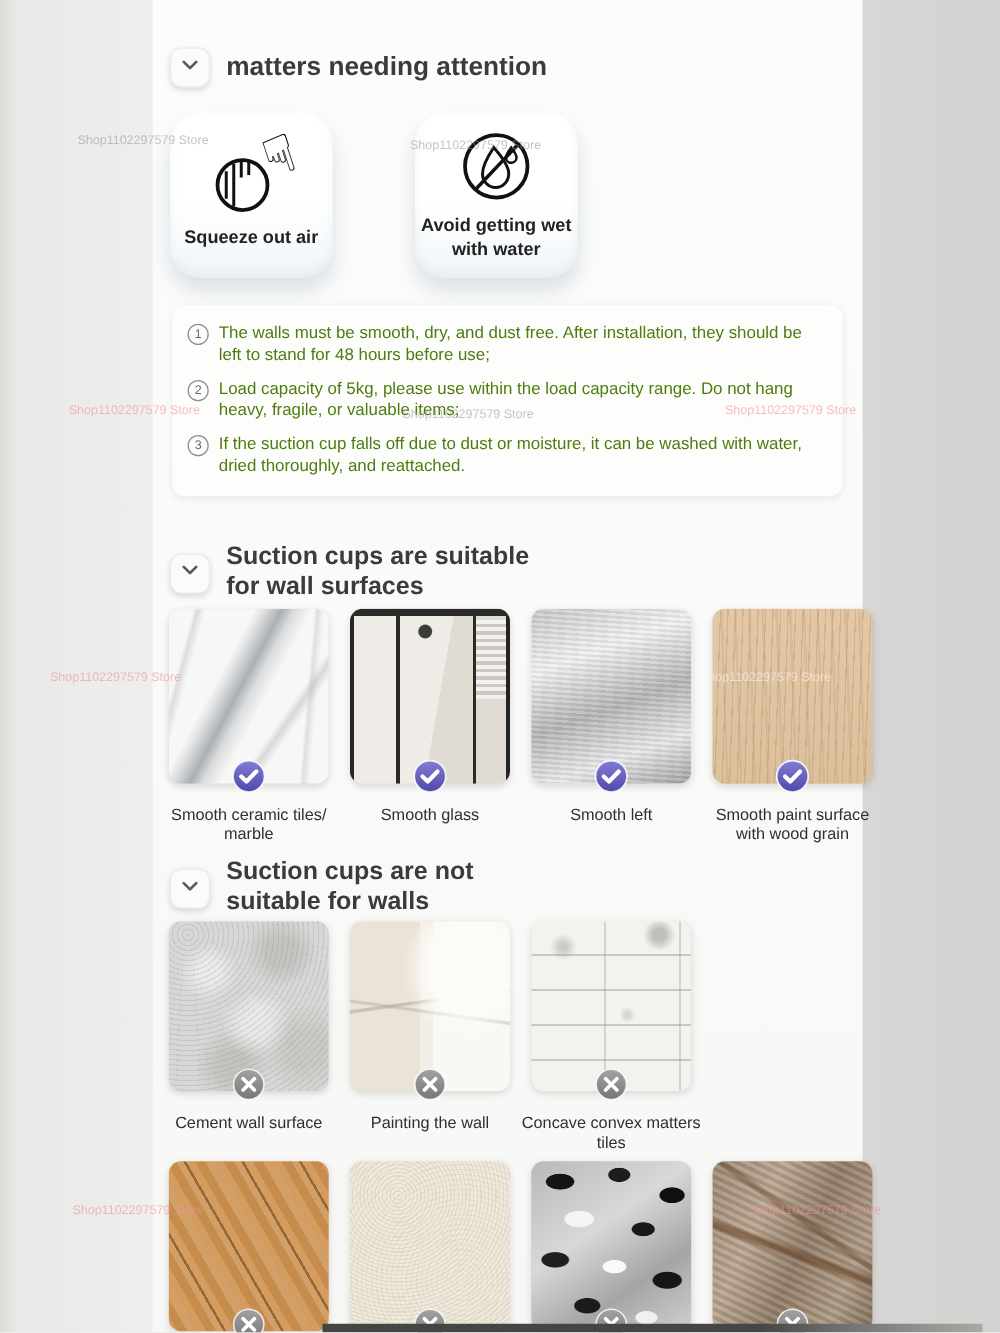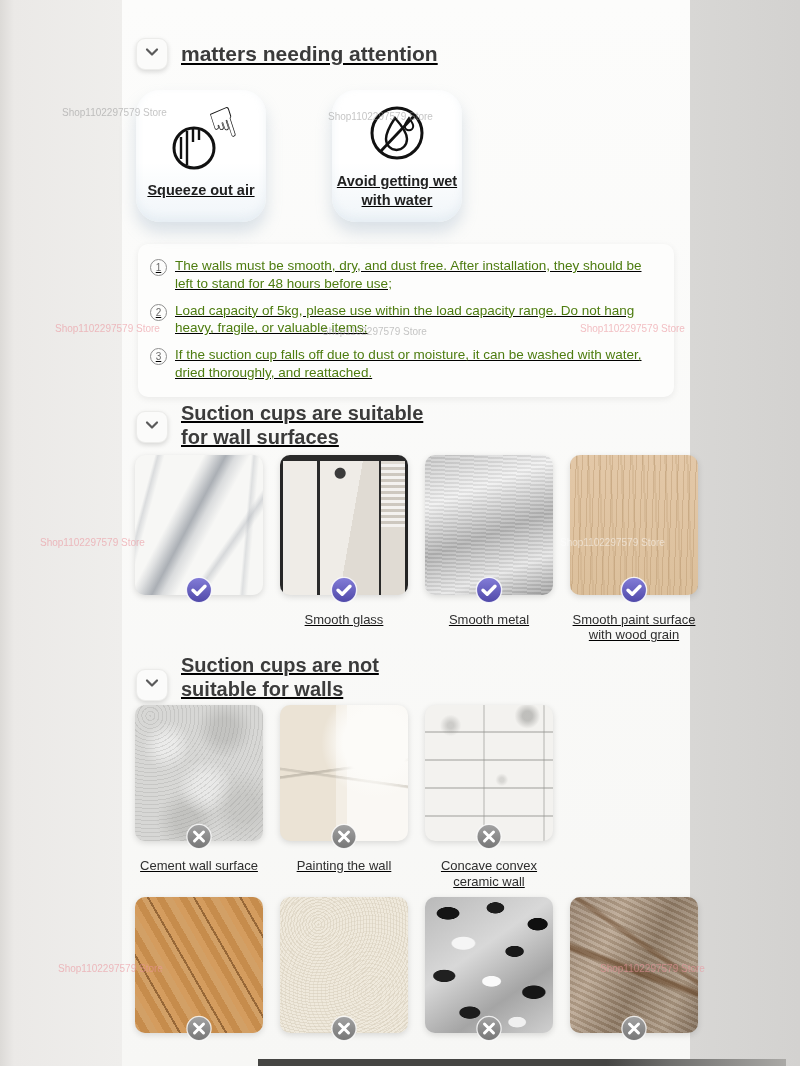--- a/index.html
+++ b/index.html
@@ -3,26 +3,26 @@
 <meta charset="utf-8">
 <style>
   html,body{margin:0;padding:0;}
   body{width:800px;height:1066px;font-family:"Liberation Sans",sans-serif;-webkit-font-smoothing:antialiased;}
   .page{position:relative;width:800px;height:1066px;background:#e7e5e2;overflow:hidden;}
   .left-margin{position:absolute;left:0;top:0;width:122px;height:100%;
     background:linear-gradient(90deg,#dcdad7 0,#ebe9e7 14px,#efeeec 100%);}
   .right-margin{position:absolute;left:690px;top:0;width:110px;height:100%;
     background:linear-gradient(90deg,#d8d7d5,#d3d2d0);}
   .content{position:absolute;left:122px;top:0;width:568px;height:100%;
-    background:linear-gradient(180deg,#fcfcfb,#f7f7f5);text-decoration:underline;}
+    background:linear-gradient(180deg,#fcfcfb,#f7f7f5);}
 
   
   .sec-header{display:flex;align-items:flex-start;gap:13px;padding:38px 0 0 14px;}
-  .sec-header.mid{padding-top:4px;}
-  .sec-header.tight{padding-top:10px;align-items:flex-end;}
+  .sec-header.mid{padding-top:36px;}
+  .sec-header.tight{padding-top:10px;}
   .chev-btn{flex:none;width:30px;height:30px;border-radius:9px;background:#fbfbfa;border:1px solid #ececea;
     box-shadow:0 2px 5px rgba(0,0,0,.14);display:flex;align-items:center;justify-content:center;cursor:pointer;}
   .sec-header.mid .chev-btn,.sec-header.tight .chev-btn{margin-top:10px;}
   .sec-title{font-size:21px;font-weight:700;color:#3b3b3b;line-height:1.2;padding-top:3px;}
   .sec-title.two{font-size:20px;padding-top:0;}
 
   
   .cards-row{display:flex;gap:66px;padding:20px 0 0 14px;}
   .att-card{width:130px;min-height:132px;border-radius:24px;
     background:linear-gradient(180deg,#ffffff 55%,#f0f5f9);
@@ -209,20 +209,21 @@
                   <linearGradient id="pg" x1="0" y1="0" x2="0" y2="1">
                     <stop offset="0" stop-color="#837dd8"></stop>
                     <stop offset="1" stop-color="#4f48a8"></stop>
                   </linearGradient>
                 </defs>
             <circle cx="14" cy="14" r="12.6" fill="url(#pg)" stroke="rgba(255,255,255,.85)" stroke-width="1.4"></circle>
             <path d="M8 14.2 L12.2 18.2 L20 10.2" fill="none" stroke="#fff" stroke-width="3.4" stroke-linecap="round" stroke-linejoin="round"></path>
               </svg>
           </span>
         </div>
+        <div class="tile-label">Smooth ceramic tiles/ marble</div>
       </div>
       <div class="tile">
         <div class="tile-img tex-shower-glass">
           <span class="badge">
             <svg width="28" height="28" viewBox="0 0 28 28">
                 <circle cx="14" cy="14" r="12.6" fill="url(#pg)" stroke="rgba(255,255,255,.85)" stroke-width="1.4"></circle>
                 <path d="M8 14.2 L12.2 18.2 L20 10.2" fill="none" stroke="#fff" stroke-width="3.4" stroke-linecap="round" stroke-linejoin="round"></path>
               </svg>
           </span>
         </div>
@@ -230,21 +231,21 @@
       </div>
       <div class="tile">
         <div class="tile-img tex-brushed-metal">
           <span class="badge">
             <svg width="28" height="28" viewBox="0 0 28 28">
                 <circle cx="14" cy="14" r="12.6" fill="url(#pg)" stroke="rgba(255,255,255,.85)" stroke-width="1.4"></circle>
                 <path d="M8 14.2 L12.2 18.2 L20 10.2" fill="none" stroke="#fff" stroke-width="3.4" stroke-linecap="round" stroke-linejoin="round"></path>
               </svg>
           </span>
         </div>
-        <div class="tile-label">Smooth metal</div>
+        <div class="tile-label">Smooth left</div>
       </div>
       <div class="tile">
         <div class="tile-img tex-wood-grain-paint">
           <span class="badge">
             <svg width="28" height="28" viewBox="0 0 28 28">
                 <circle cx="14" cy="14" r="12.6" fill="url(#pg)" stroke="rgba(255,255,255,.85)" stroke-width="1.4"></circle>
                 <path d="M8 14.2 L12.2 18.2 L20 10.2" fill="none" stroke="#fff" stroke-width="3.4" stroke-linecap="round" stroke-linejoin="round"></path>
               </svg>
           </span>
         </div>
@@ -297,21 +298,21 @@
       </div>
       <div class="tile">
         <div class="tile-img short tex-white-brick">
           <span class="badge">
             <svg width="27" height="27" viewBox="0 0 27 27">
                 <circle cx="13.5" cy="13.5" r="12.1" fill="url(#gg)" stroke="rgba(255,255,255,.8)" stroke-width="1.3"></circle>
                 <path d="M9 9 L18 18 M18 9 L9 18" stroke="#fff" stroke-width="3" stroke-linecap="round"></path>
               </svg>
           </span>
         </div>
-        <div class="tile-label">Concave convex ceramic wall</div>
+        <div class="tile-label">Concave convex matters tiles</div>
       </div>
     </div>
 
     <div class="tiles-row sub" style="padding-top:8px;">
       <div class="tile">
         <div class="tile-img short tex-wood-planks">
           <span class="badge">
             <svg width="27" height="27" viewBox="0 0 27 27">
                 <circle cx="13.5" cy="13.5" r="12.1" fill="url(#gg)" stroke="rgba(255,255,255,.8)" stroke-width="1.3"></circle>
                 <path d="M9 9 L18 18 M18 9 L9 18" stroke="#fff" stroke-width="3" stroke-linecap="round"></path>

